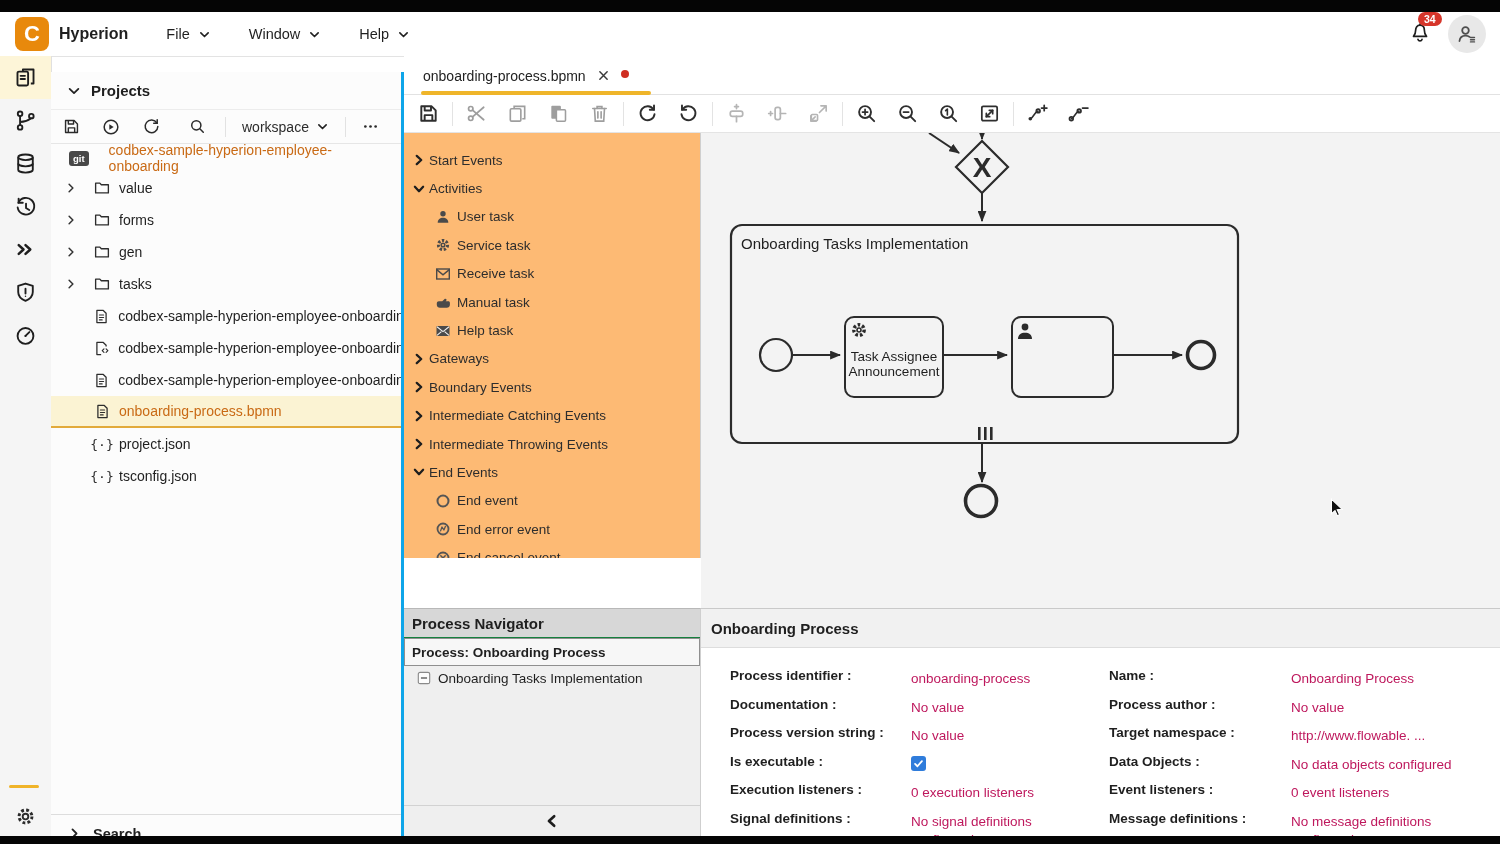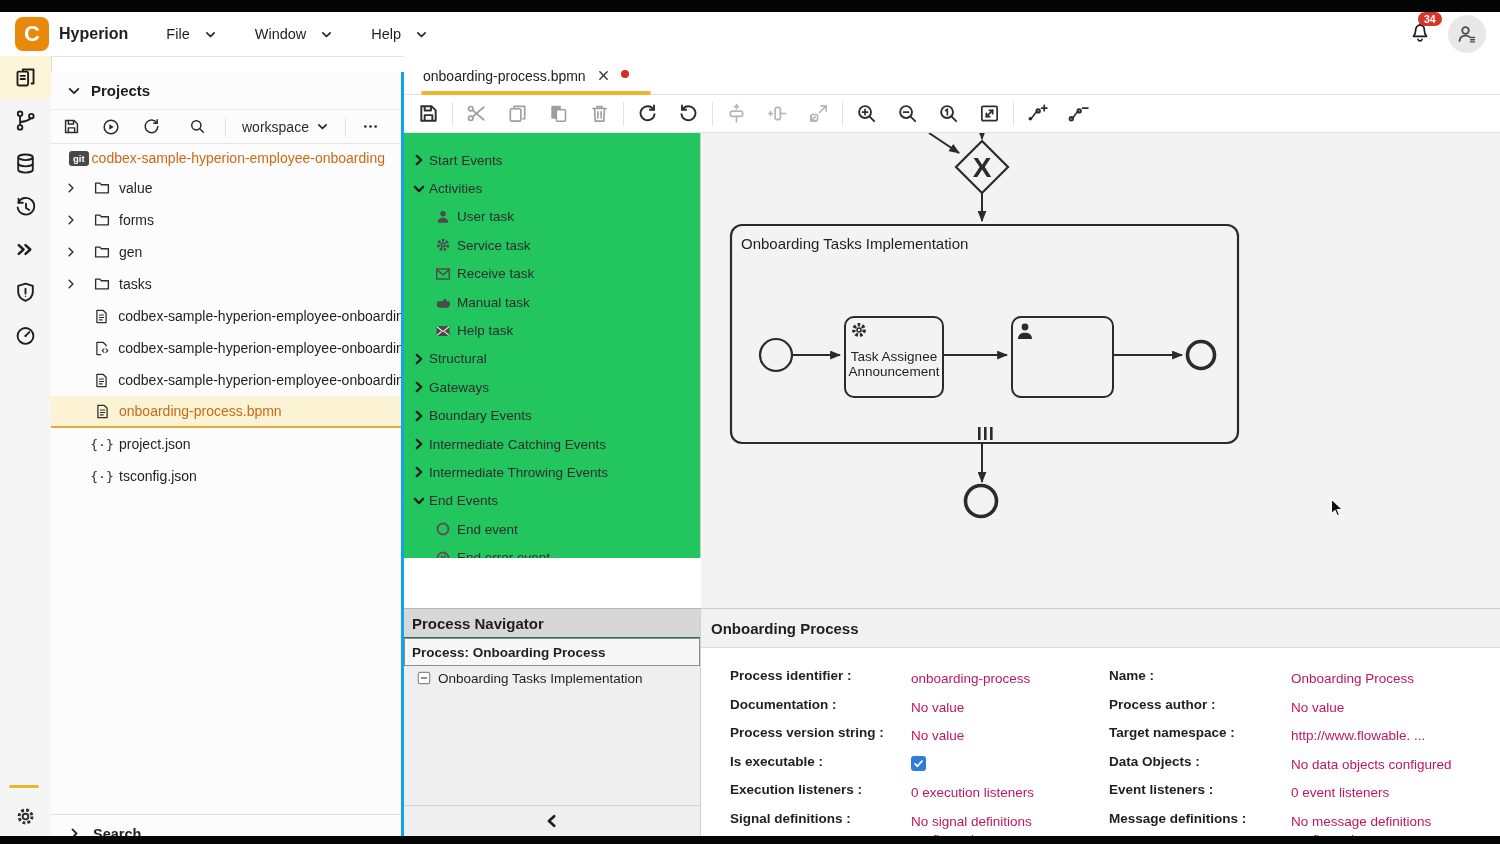--- a/index.html
+++ b/index.html
@@ -5,42 +5,42 @@
   html,body{margin:0;padding:0;background:#222;}
   #app{position:relative;width:1500px;height:844px;background:#fff;overflow:hidden;
        font-family:"Liberation Sans",sans-serif;color:#1f1f1f;}
   .r{position:absolute;}
   .bar-black{left:0;width:1500px;background:#050505;}
   
   .header{left:0;top:12px;width:1500px;height:44px;background:#fff;border-bottom:1px solid #e3e3e3;display:flex;align-items:center;}
   .logo{width:34px;height:34px;margin-left:15px;border-radius:8px;background:#e8890c;color:#fff;
         display:flex;align-items:center;justify-content:center;font-weight:700;font-size:22px;}
   .brand{font-weight:700;font-size:16px;margin-left:10px;}
-  .menu{display:flex;align-items:center;gap:14px;margin-left:38px;font-size:14.5px;cursor:default;}
+  .menu{display:flex;align-items:center;gap:8px;margin-left:38px;font-size:14.5px;cursor:default;}
   .hdr-right{margin-left:auto;display:flex;align-items:center;gap:14px;margin-right:14px;}
   .bell-wrap{position:relative;width:26px;height:26px;}
   .badge{position:absolute;top:-9px;left:10px;background:#d6352a;color:#fff;font-size:10.5px;font-weight:700;
          border-radius:9px;padding:1px 6px;}
   .avatar{width:38px;height:38px;border-radius:50%;background:#e8e8e8;display:flex;align-items:center;justify-content:center;}
   
   .actbar{left:0;top:56px;width:51px;height:780px;background:#f5f5f5;border-right:1px solid #e0e0e0;}
   .act-item{width:51px;height:43px;display:flex;align-items:center;justify-content:center;color:#272727;}
   .act-item.active{background:#fdf5d8;}
   .act-line{left:9px;top:729px;width:30px;height:3px;border-radius:2px;background:#f0b429;}
   .act-gear{left:0;top:744px;width:51px;height:36px;display:flex;align-items:center;justify-content:center;color:#2b2b2b;}
   
   .projects{left:51px;top:72px;width:353px;height:780px;background:#fcfcfc;border-right:3px solid #0ea5e9;box-sizing:border-box;}
   .proj-head{height:37px;display:flex;align-items:center;border-bottom:1px solid #ececec;}
   .proj-head .chev{margin-left:16px;color:#2b2b2b;}
   .proj-head .ttl{font-weight:700;font-size:15px;margin-left:10px;}
   .proj-tools{height:33px;display:flex;align-items:center;border-bottom:1px solid #e6e6e6;color:#2d2d2d;}
   .ptool{width:40px;display:flex;justify-content:center;align-items:center;}
   .psep{width:1px;height:20px;background:#e2e2e2;}
   .workspace{display:flex;align-items:center;gap:7px;font-size:14px;padding:0 16px;}
-  .repo-row{height:28px;display:flex;align-items:center;padding-left:18px;gap:3px;}
+  .repo-row{height:28px;display:flex;align-items:center;padding-left:18px;gap:20px;}
   .git-badge{background:#484848;color:#fff;font-size:9.5px;font-weight:700;border-radius:3px;padding:2px 4px;}
   .repo-name{color:#c96a15;font-size:14px;}
   .trow{height:32px;display:flex;align-items:center;font-size:14px;}
   .trow .chev{width:14px;margin-left:14px;color:#3a3a3a;display:flex;}
   .trow .ficon{width:20px;margin-left:13px;display:flex;justify-content:center;color:#2d2d2d;}
   .trow .ficon.nochev{margin-left:41px;}
   .trow .lbl{margin-left:7px;white-space:nowrap;overflow:hidden;}
   .trow.sel{background:#fbf3d3;border-bottom:2px solid #e2aa3a;box-sizing:border-box;}
   .trow.sel .lbl{color:#c96a15;}
   .json-glyph{font-family:"DejaVu Sans Mono",monospace;font-size:13px;color:#2d2d2d;}
@@ -53,21 +53,21 @@
   .tab-underline{position:absolute;left:17px;top:35px;width:230px;height:4px;border-radius:3px;background:#efb52a;}
   .tab .lbl{font-size:14px;color:#222;}
   .dot-mod{width:8px;height:8px;border-radius:50%;background:#cf2e21;margin-top:-4px;}
   
   .edtools{left:404px;top:95px;width:1096px;height:38px;background:#fff;border-bottom:1px solid #e4e4e4;
            display:flex;align-items:center;box-sizing:border-box;}
   .etb{width:24px;height:24px;display:flex;align-items:center;justify-content:center;margin:0 8.5px;}
   .etb.dark{color:#2e2e2e;} .etb.gray{color:#9e9e9e;} .etb.dis{color:#b5b5b5;}
   .esep{width:1px;height:24px;background:#e3e3e3;margin:0 3px;}
   
-  .palette{left:404px;top:133px;width:297px;height:425px;background:#22c55e;border-right:1px solid #cfcfcf;
+  .palette{left:404px;top:133px;width:297px;height:425px;background:#fdba74;border-right:1px solid #cfcfcf;
            box-sizing:border-box;overflow:hidden;padding-top:13px;text-align:right;}
   .prow{height:28.4px;display:flex;align-items:center;font-size:13.5px;color:#2d2d2d;}
   .prow .gchev{width:13px;margin-left:9px;display:flex;color:#1e1e1e;}
   .prow .glbl{margin-left:3px;}
   .prow .picon{width:17px;margin-left:30px;display:flex;justify-content:center;color:#4a4a4a;}
   .prow .ilbl{margin-left:6px;}
   
   .navigator{left:404px;top:608px;width:297px;height:228px;background:#efefef;border-right:1px solid #cfcfcf;
              border-top:1px solid #b8b8b8;box-sizing:border-box;}
   .nav-title{height:28px;background:#d7d7d7;border-bottom:1px solid #15803d;display:flex;align-items:center;
@@ -583,28 +583,20 @@
           </svg>
         </span>
       <span class="ilbl">Help task</span>
     </div>
     <div class="prow">
       <span class="gchev">
           <svg width="12" height="12" viewBox="0 0 16 16">
             <path d="M5 2.5l6 5.5-6 5.5" fill="none" stroke="#1e1e1e" stroke-width="3" stroke-linecap="round" stroke-linejoin="round"></path>
           </svg>
         </span>
-      <span class="glbl">Structural</span>
-    </div>
-    <div class="prow">
-      <span class="gchev">
-          <svg width="12" height="12" viewBox="0 0 16 16">
-            <path d="M5 2.5l6 5.5-6 5.5" fill="none" stroke="#1e1e1e" stroke-width="3" stroke-linecap="round" stroke-linejoin="round"></path>
-          </svg>
-        </span>
       <span class="glbl">Gateways</span>
     </div>
     <div class="prow">
       <span class="gchev">
           <svg width="12" height="12" viewBox="0 0 16 16">
             <path d="M5 2.5l6 5.5-6 5.5" fill="none" stroke="#1e1e1e" stroke-width="3" stroke-linecap="round" stroke-linejoin="round"></path>
           </svg>
         </span>
       <span class="glbl">Boundary Events</span>
     </div>

